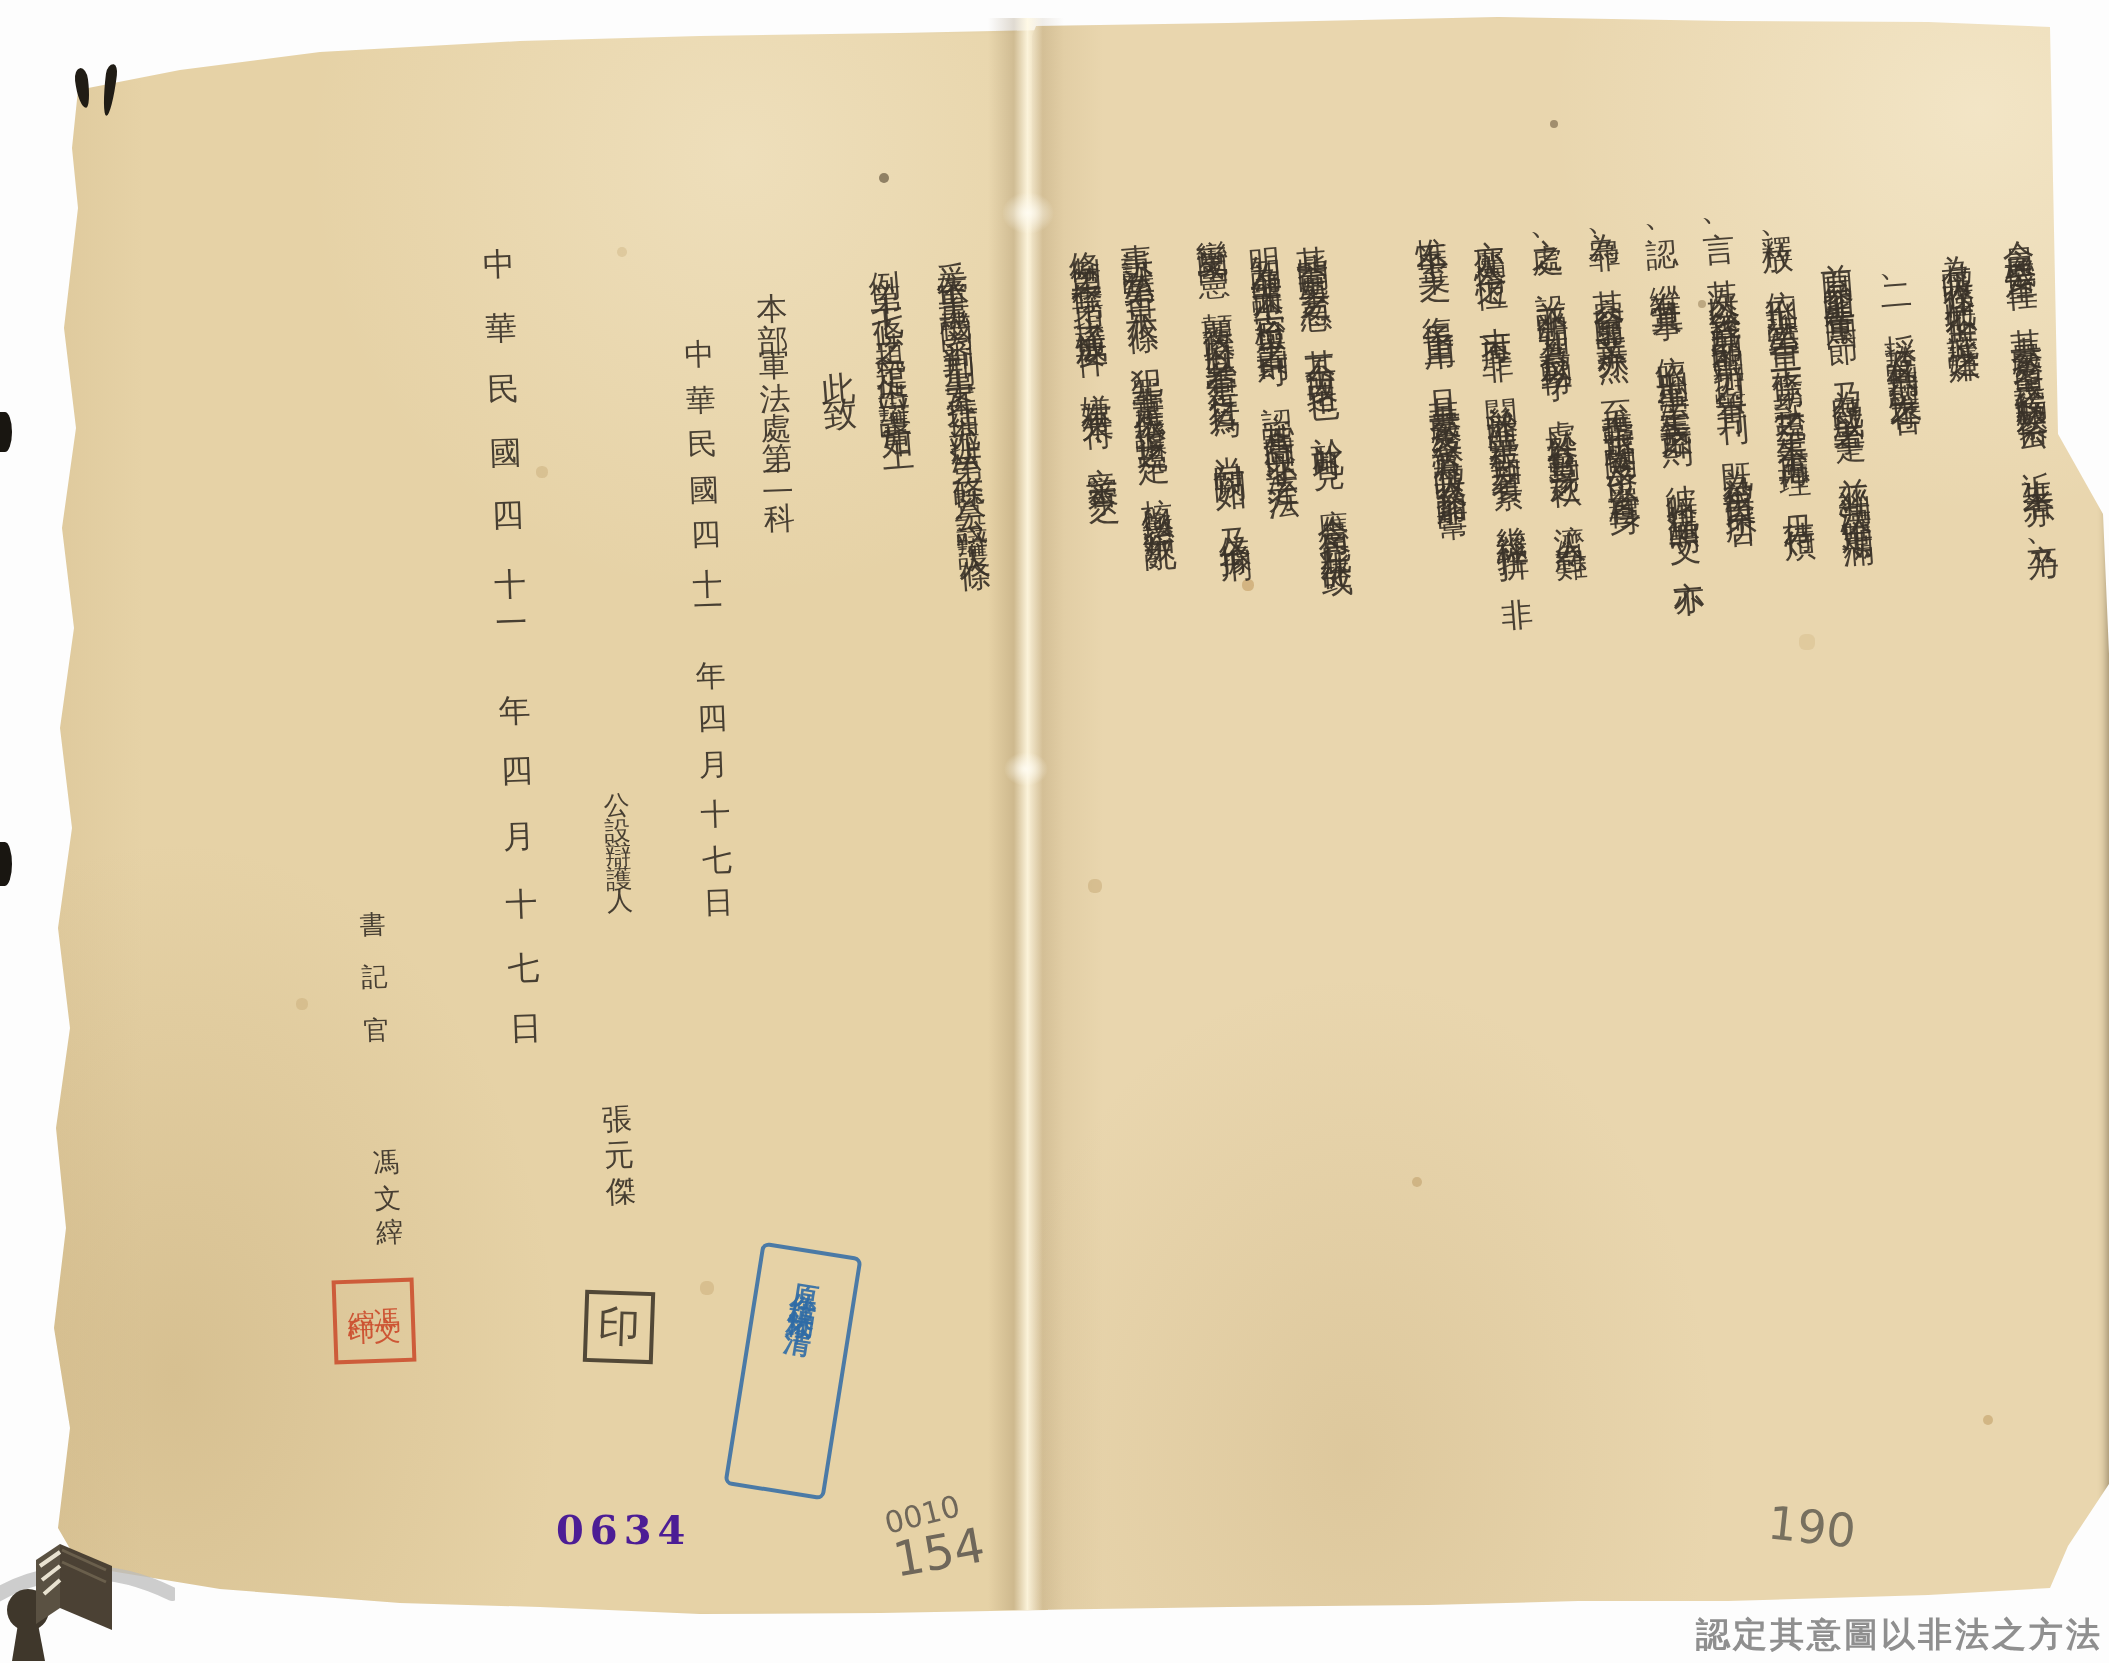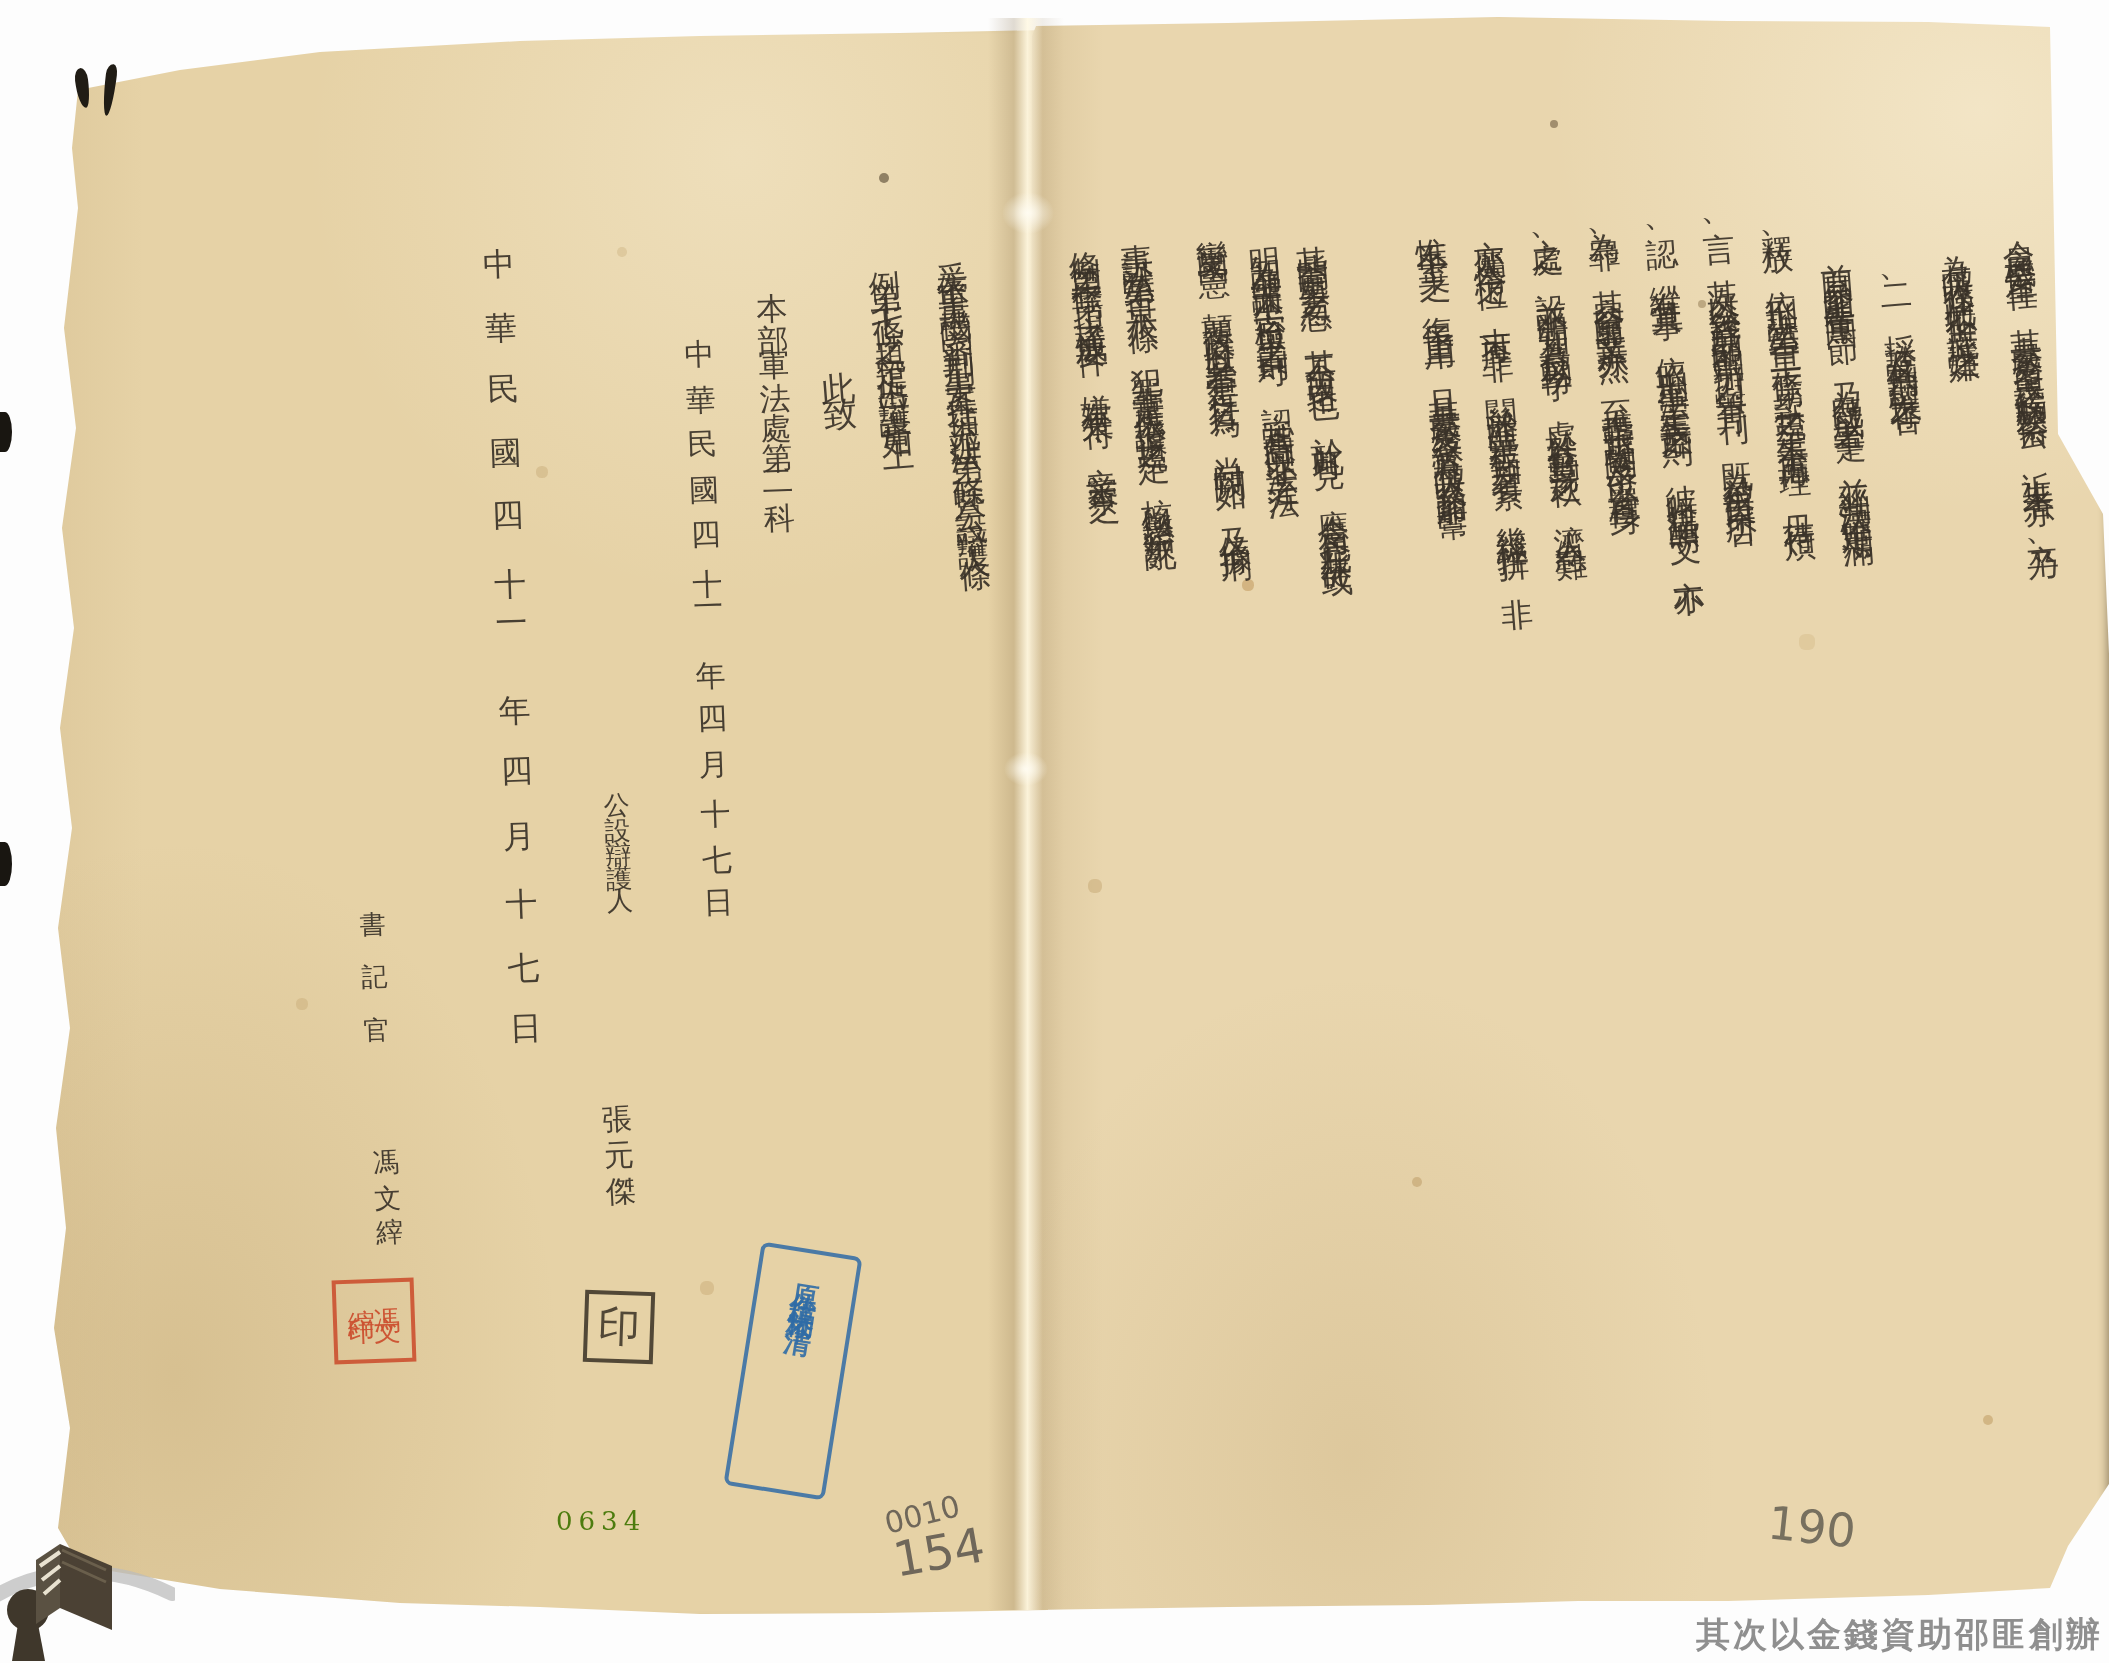--- a/index.html
+++ b/index.html
@@ -62,22 +62,22 @@
   #clerk-seal .half{position:absolute;writing-mode:vertical-rl;color:rgba(203,74,42,.95);
     font-size:27px;letter-spacing:8px;top:4px;}
   #clerk-seal .r{right:6px;} #clerk-seal .l{left:6px;}
   
   #blue-stamp{position:absolute;left:742px;top:1248px;width:94px;height:238px;z-index:4;
     border:4px solid rgba(47,107,166,.85);border-radius:8px;transform:rotate(9deg);}
   #blue-stamp .txt{position:absolute;left:50%;top:10px;transform:translateX(-50%);
     writing-mode:vertical-rl;color:rgba(47,107,166,.9);font-size:27px;letter-spacing:9px;
     font-weight:bold;}
   .number{position:absolute;z-index:4;}
-  #printed-number{left:556px;top:1506px;font-size:26px;font-weight:400;letter-spacing:6px;
-    color:#4d7c0f;}
+  #printed-number{left:556px;top:1506px;font-size:40px;font-weight:700;letter-spacing:6px;
+    color:#4c1d95;}
   .pencil{font-family:"DejaVu Sans","Liberation Sans",sans-serif;color:#6f675a;}
   #pencil-top{left:884px;top:1497px;font-size:30px;transform:rotate(-14deg);}
   #pencil-bottom{left:893px;top:1524px;font-size:48px;transform:rotate(-10deg);}
   #pencil-right{left:1768px;top:1500px;font-size:46px;transform:rotate(6deg);color:#77705f;}
   #footer-caption{position:absolute;right:6px;top:1612px;z-index:3;font-size:34px;
     color:#8f8f8f;letter-spacing:3px;font-weight:600;}
   #watermark{position:absolute;left:0px;top:1528px;z-index:6;}
   .edge-blob{position:absolute;left:0;z-index:2;background:#191611;
     border-radius:0 60% 60% 0/0 50% 50% 0;width:12px;}
   #blob1{top:412px;height:40px;} #blob2{top:842px;height:44px;}
@@ -153,14 +153,14 @@
   <svg id="watermark" width="175" height="135" viewBox="0 0 175 135">
     <path d="M-35,92 C15,42 95,28 172,66" stroke="#bcbcbc" stroke-width="14" fill="none" opacity="0.75" stroke-linecap="round"></path>
     <circle cx="28" cy="82" r="21" fill="#3f372b"></circle>
     <path d="M18,96 L38,96 L45,133 L12,133 Z" fill="#3f372b"></path>
     <path d="M60,16 L112,38 L112,102 L60,80 Z" fill="#4b4134"></path>
     <path d="M60,16 L36,32 L36,96 L60,80 Z" fill="#5a5142"></path>
     <path d="M60,24 L40,38 M60,38 L42,52 M60,52 L44,66" stroke="#e9e2d0" stroke-width="4" fill="none"></path>
     <path d="M62,22 L106,42 M62,34 L106,54" stroke="#6a5f4c" stroke-width="3" fill="none"></path>
   </svg>
 
-  <div id="footer-caption">其次以金錢資助邵匪創辦</div>
+  <div id="footer-caption">認定其意圖以非法之方法</div>
 </div>
 
 </body></html>

